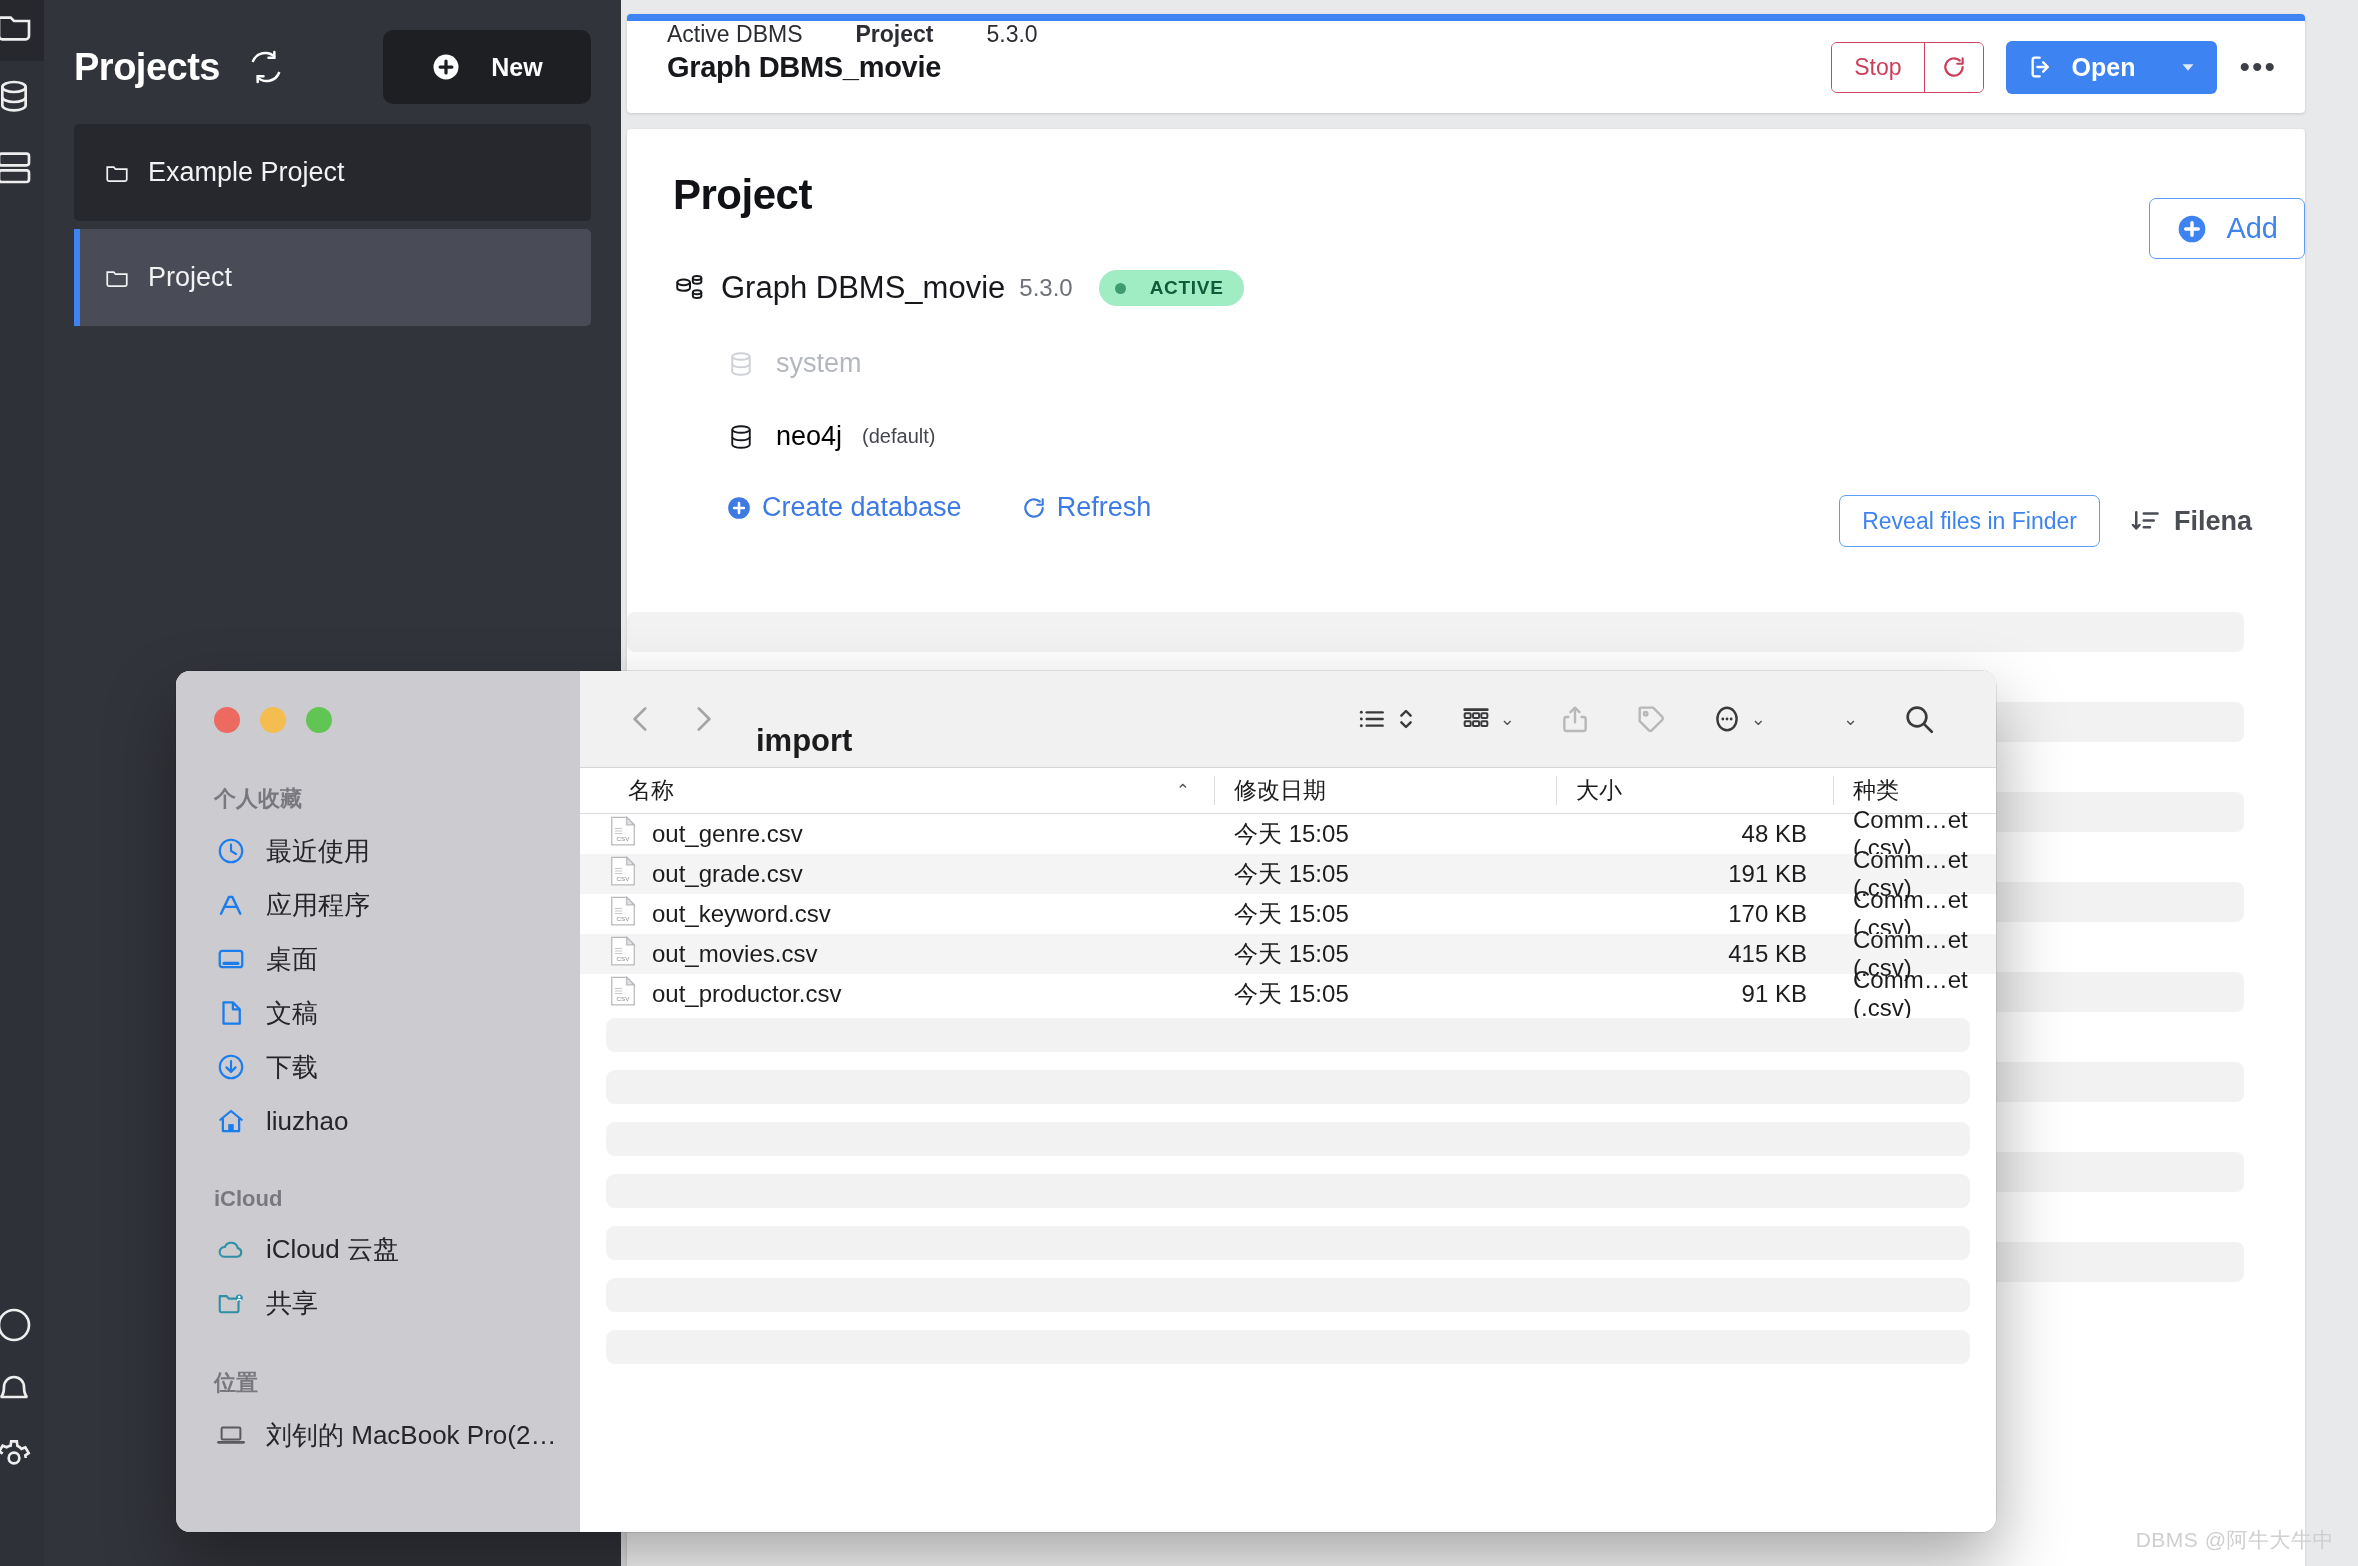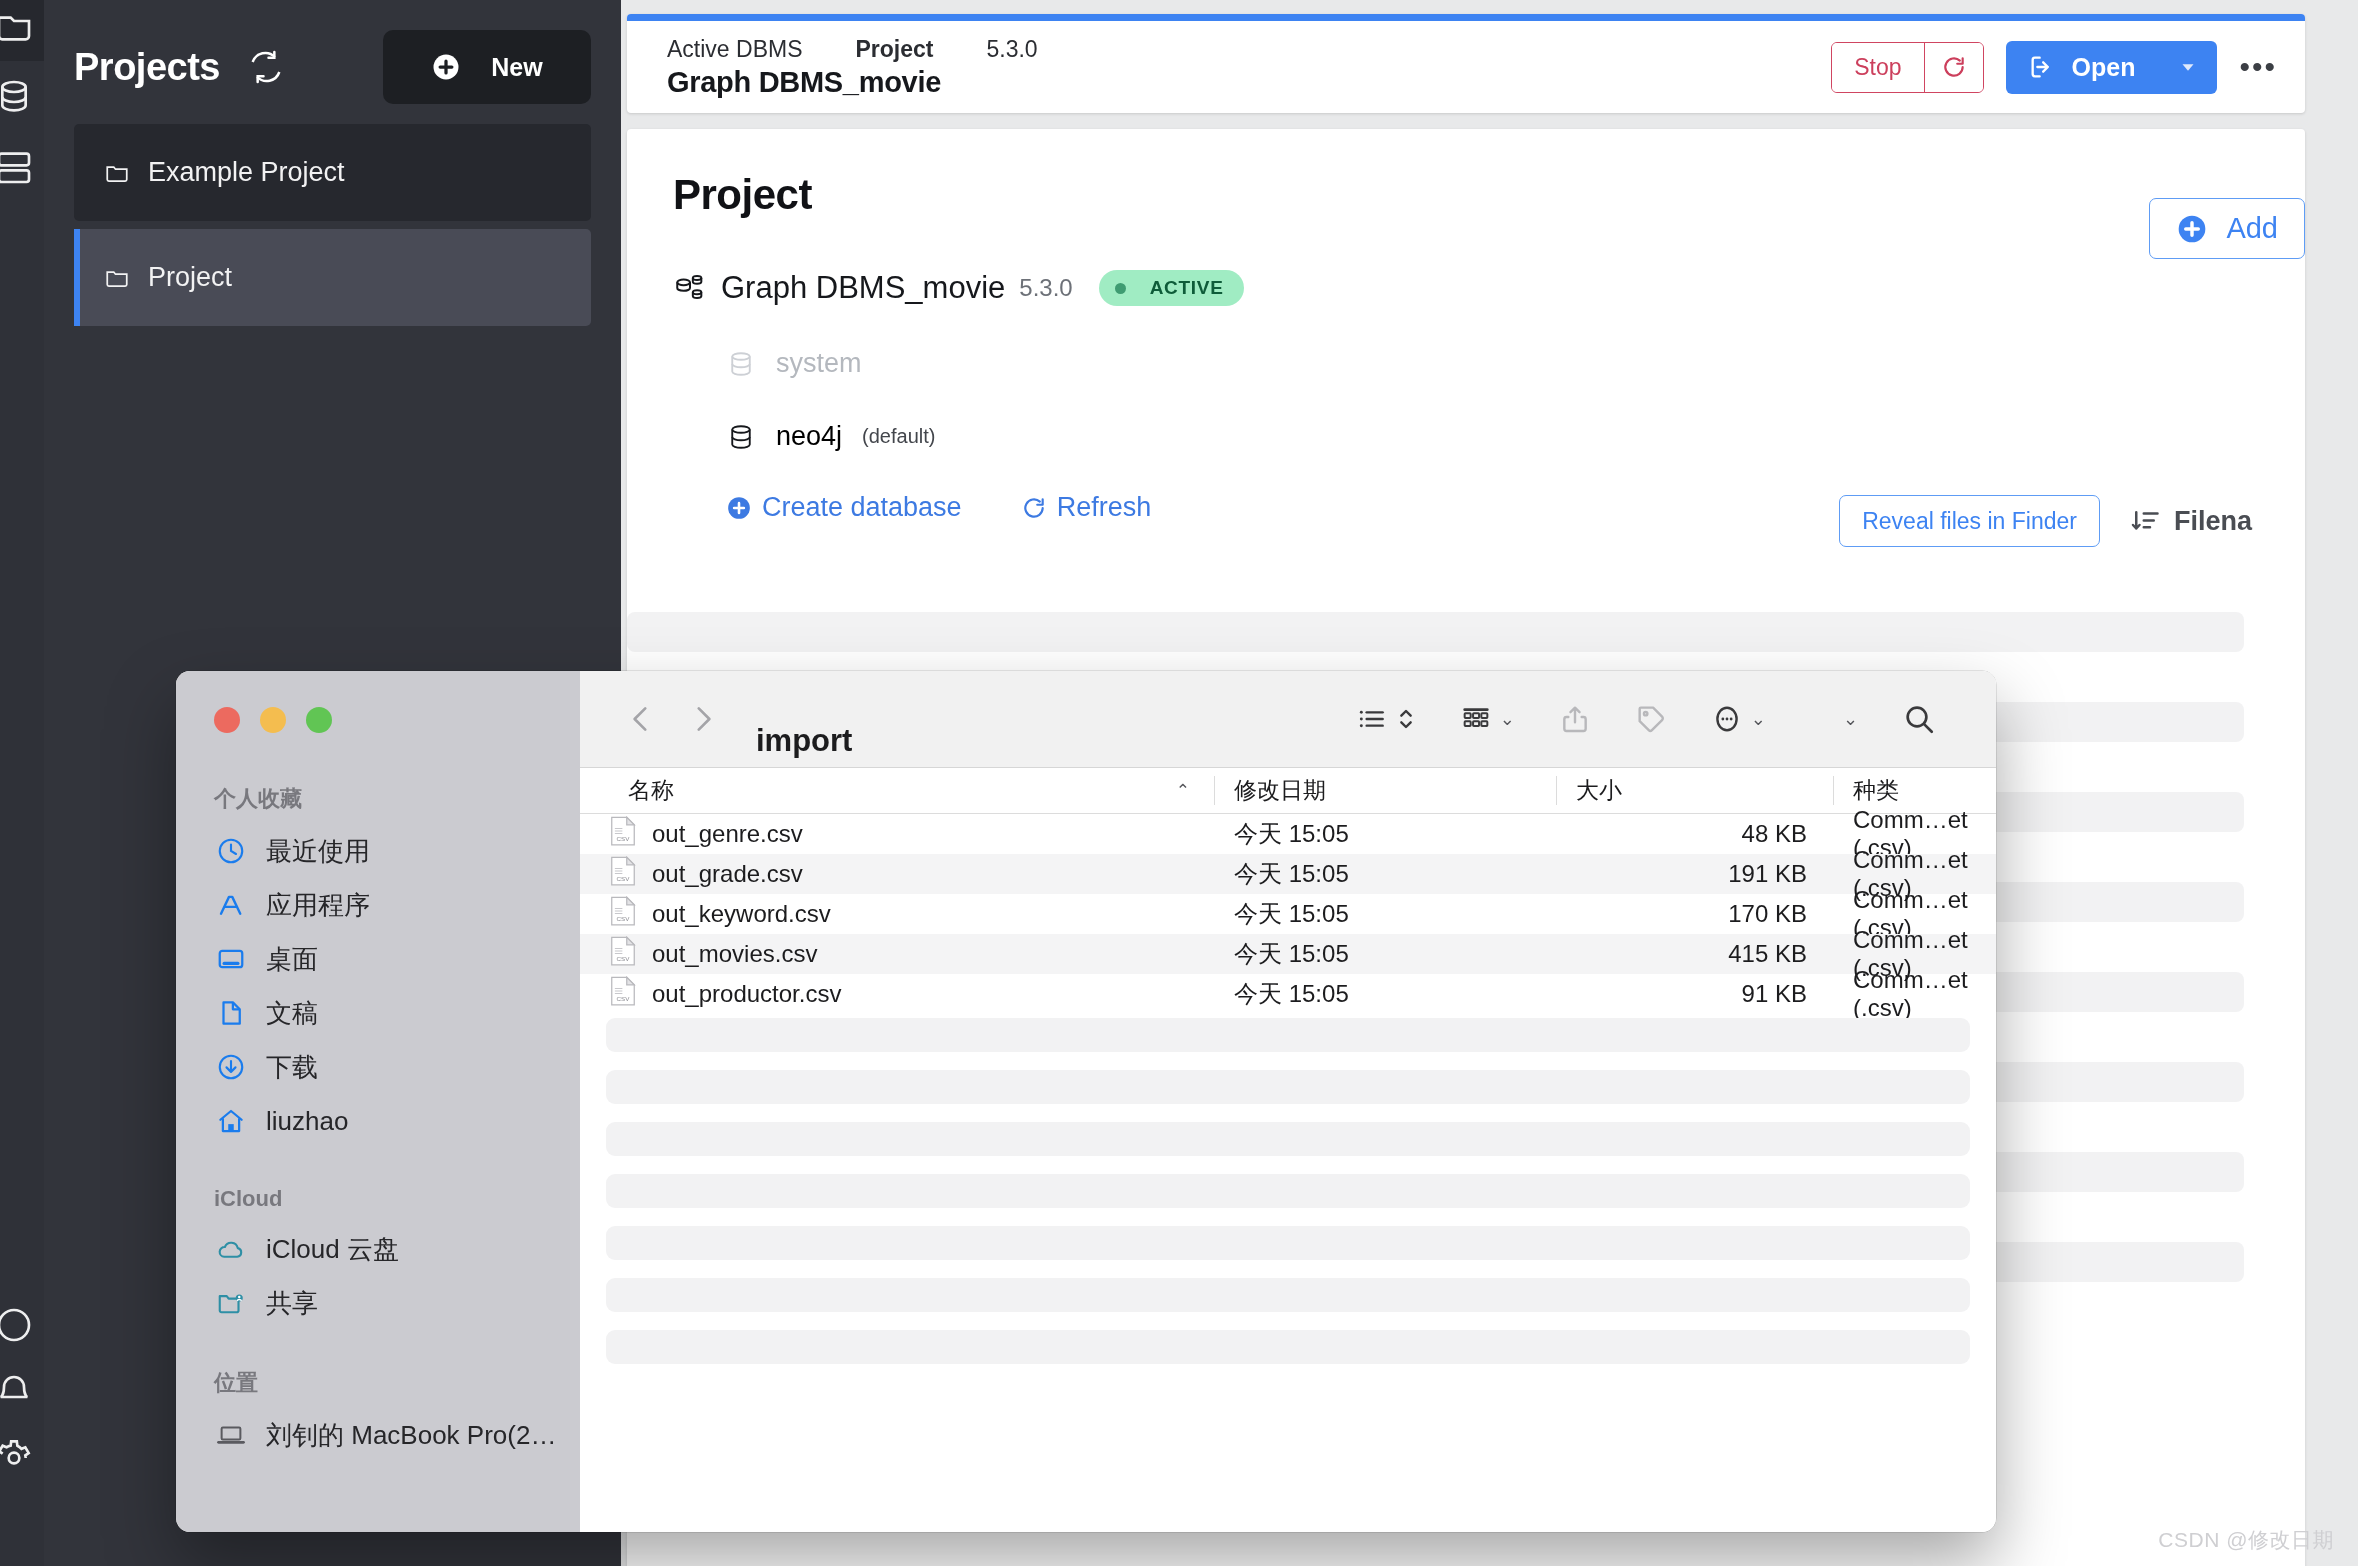--- a/index.html
+++ b/index.html
@@ -46,21 +46,21 @@
 
   
   .main { flex:1; position:relative; background:#e8e9ea; overflow:hidden; }
   .card { background:#fff; border-radius:4px; box-shadow:0 1px 3px rgba(0,0,0,.14); }
 
   #dbms-bar {
     position:absolute; left:6px; right:53px; top:14px; height:99px;
     overflow:hidden;
   }
   #dbms-bar .topline { height:7px; background:#3d83f2; }
-  .dbms-inner { display:flex; align-items:center; height:92px; padding:0 28px 0 40px; }
+  .dbms-inner { display:flex; height:92px; padding:0 28px 0 40px; }
   .dbms-meta { display:flex; gap:53px; align-items:baseline; font-size:23px; color:#2b2d32; }
   .dbms-meta .b { font-weight:bold; }
   .dbms-name { font-size:29px; font-weight:bold; color:#16181c; margin-top:3px; letter-spacing:-0.3px; }
   .dbms-actions { margin-left:auto; display:flex; align-items:center; gap:22px; }
   .stop-grp { display:flex; border:1.5px solid #d04561; border-radius:6px; overflow:hidden; height:51px; }
   .stop-grp .sb {
     display:flex; align-items:center; justify-content:center;
     color:#cc3f5c; font-size:23px; background:#fff; border:none; cursor:pointer;
     font-family:inherit; padding:0 22px; height:100%;
   }
@@ -674,14 +674,14 @@
         <div class="s" style="margin-top:18px"></div>
         <div class="s" style="margin-top:18px"></div>
         <div class="s" style="margin-top:18px"></div>
         <div class="s" style="margin-top:18px"></div>
         <div class="s" style="margin-top:18px"></div>
       </div>
     </div>
   </div>
 </div>
 
-<div id="watermark">CSDN @修改日期</div>
+<div id="watermark">DBMS @阿牛大牛中</div>
 
 
 </body></html>

